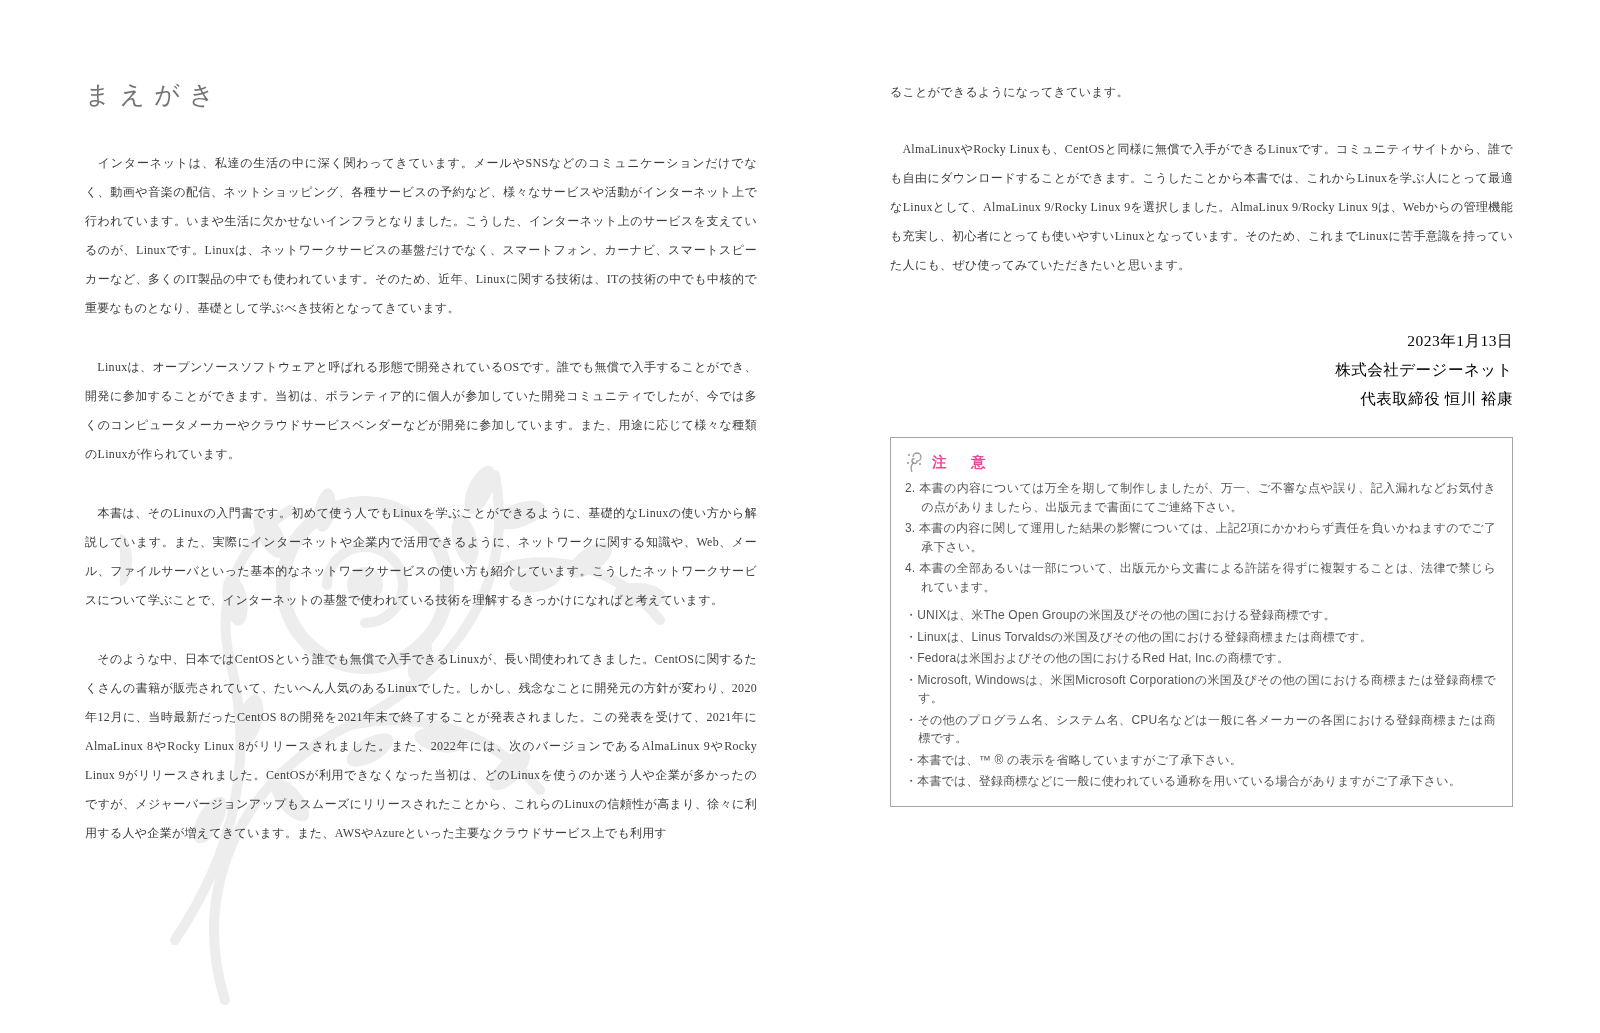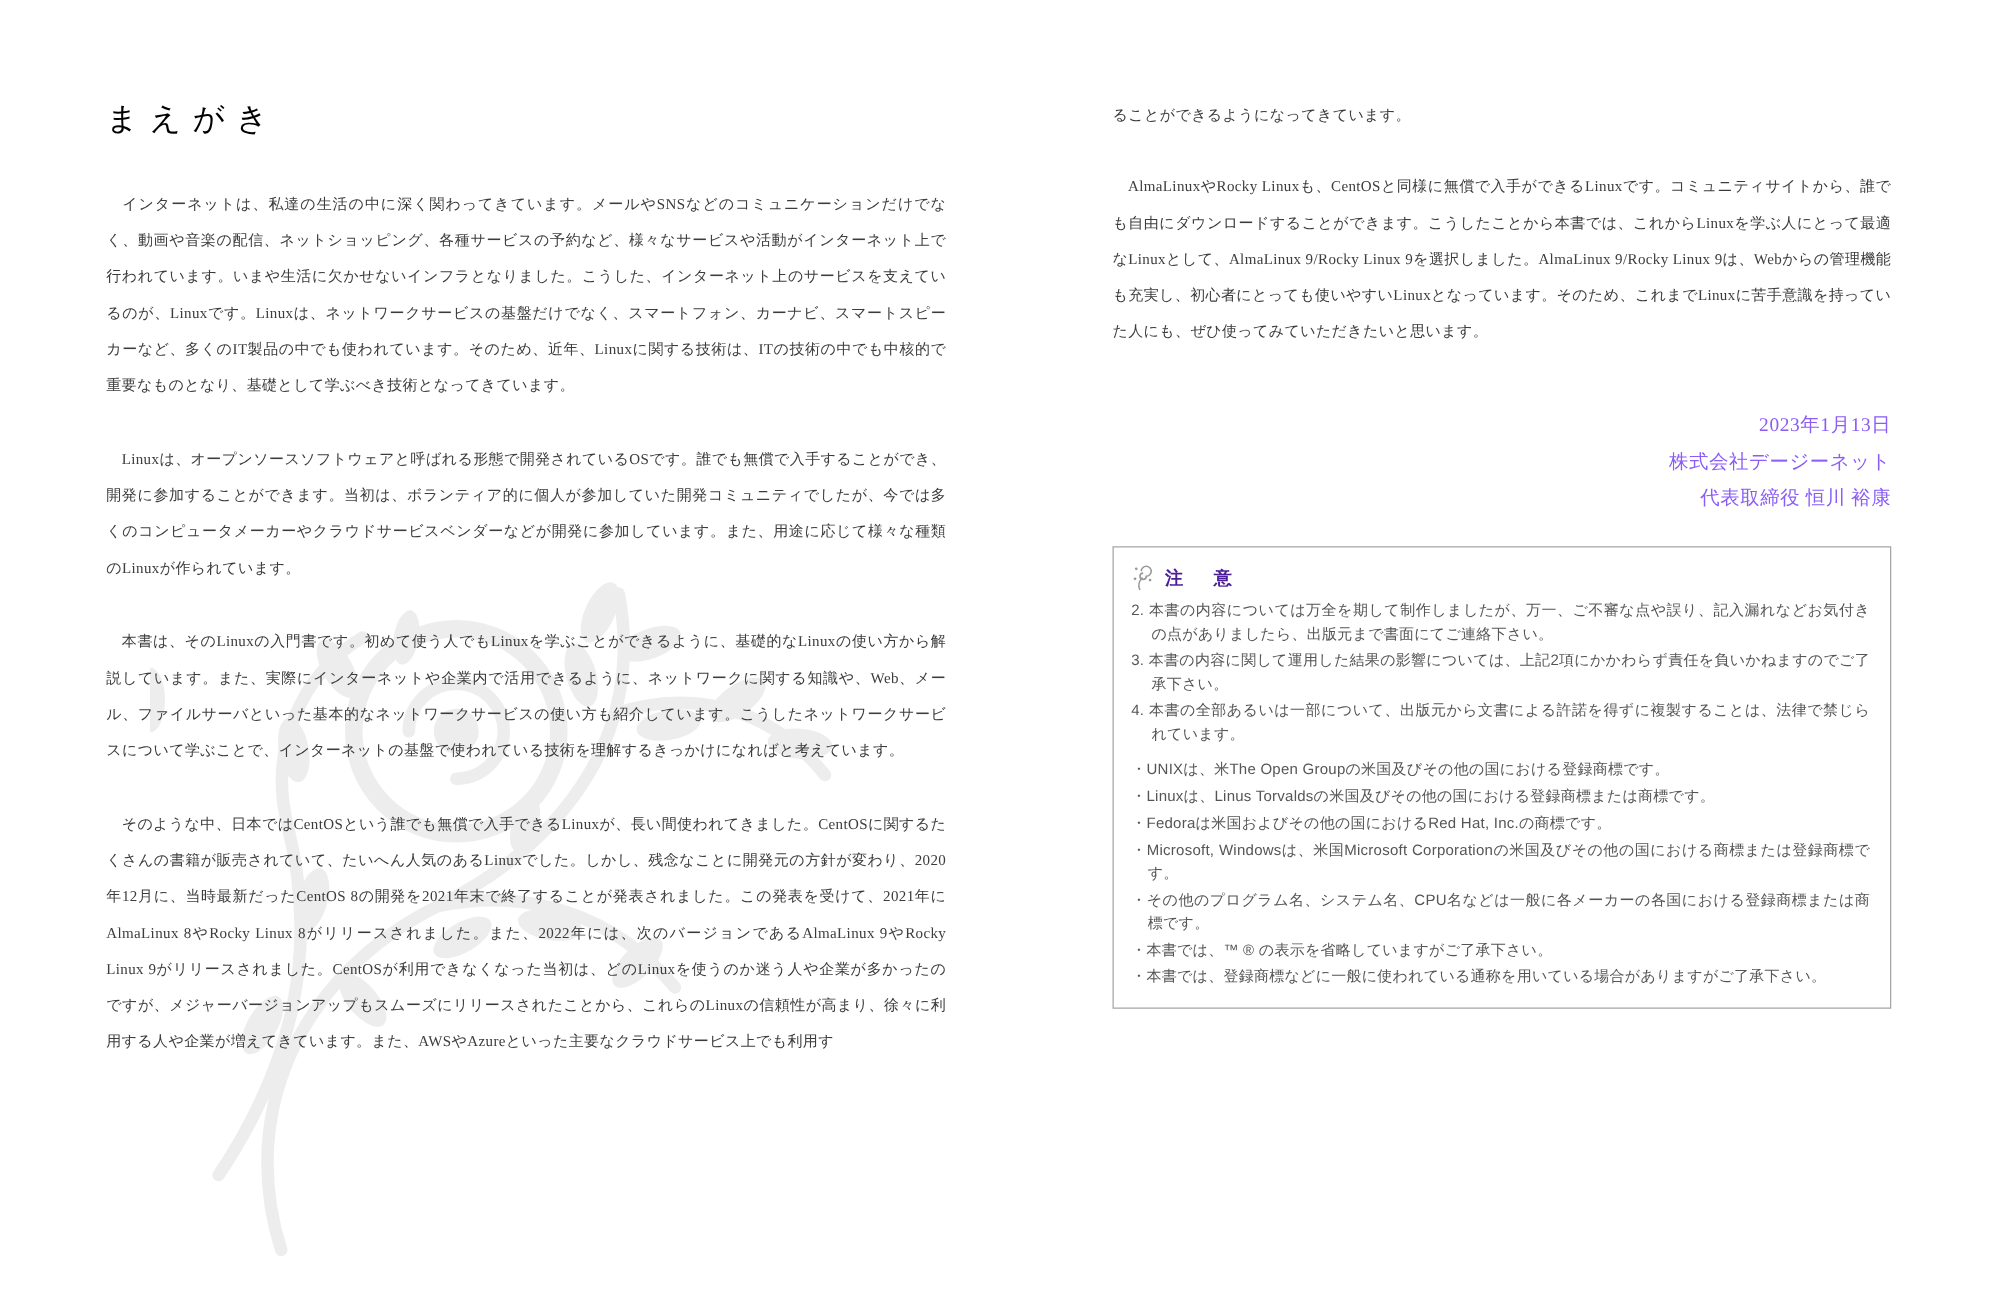--- a/index.html
+++ b/index.html
@@ -11,44 +11,44 @@
     font-family:"Liberation Serif","DejaVu Serif",serif;
     color:#3c3c3c;
   }
   
   .watermark{position:absolute;left:120px;top:420px;z-index:0;pointer-events:none;}
   
   .page{position:absolute;top:78px;z-index:1;}
   .page-left{left:85px;width:672px;}
   .page-right{left:890px;width:623px;}
   .preface-title{
-    font-size:25px;font-weight:500;color:#000000;
+    font-size:25px;font-weight:500;color:#737373;
     letter-spacing:9px;margin:0 0 38px 0;
   }
   .body-par{
     font-size:12px;line-height:29px;letter-spacing:.3px;
     text-align:justify;margin:0 0 30px 0;
   }
   .page-right .body-par{margin-bottom:28px;}
   .cont-par{margin-bottom:28px;}
   
   .colophon{
     text-align:right;font-size:15.5px;line-height:29px;
-    letter-spacing:.5px;margin-top:46px;color:#8b5cf6;
+    letter-spacing:.5px;margin-top:46px;color:#000000;
   }
   
   .notice-box{
     margin-top:24px;border:1px solid #a5a5a5;background:#fff;
     padding:10px 16px 12px 14px;
     font-family:"Liberation Sans","DejaVu Sans",sans-serif;
     color:#555;
   }
   .box-heading{
     display:flex;align-items:center;gap:7px;
-    font-size:14.5px;font-weight:bold;color:#4c1d95;
+    font-size:14.5px;font-weight:bold;color:#ec4899;
     letter-spacing:5px;margin:2px 0 5px 0;
   }
   .box-heading .swirl{flex:0 0 auto;}
   .box-list{list-style:none;margin:0 0 10px 0;padding:0;}
   .box-list li{
     font-size:12px;line-height:18.5px;margin:0 0 3px 0;
     text-indent:-1.35em;padding-left:1.35em;
     text-align:justify;letter-spacing:.2px;
   }
   .box-list.bullets li{text-indent:-1.1em;padding-left:1.1em;}

